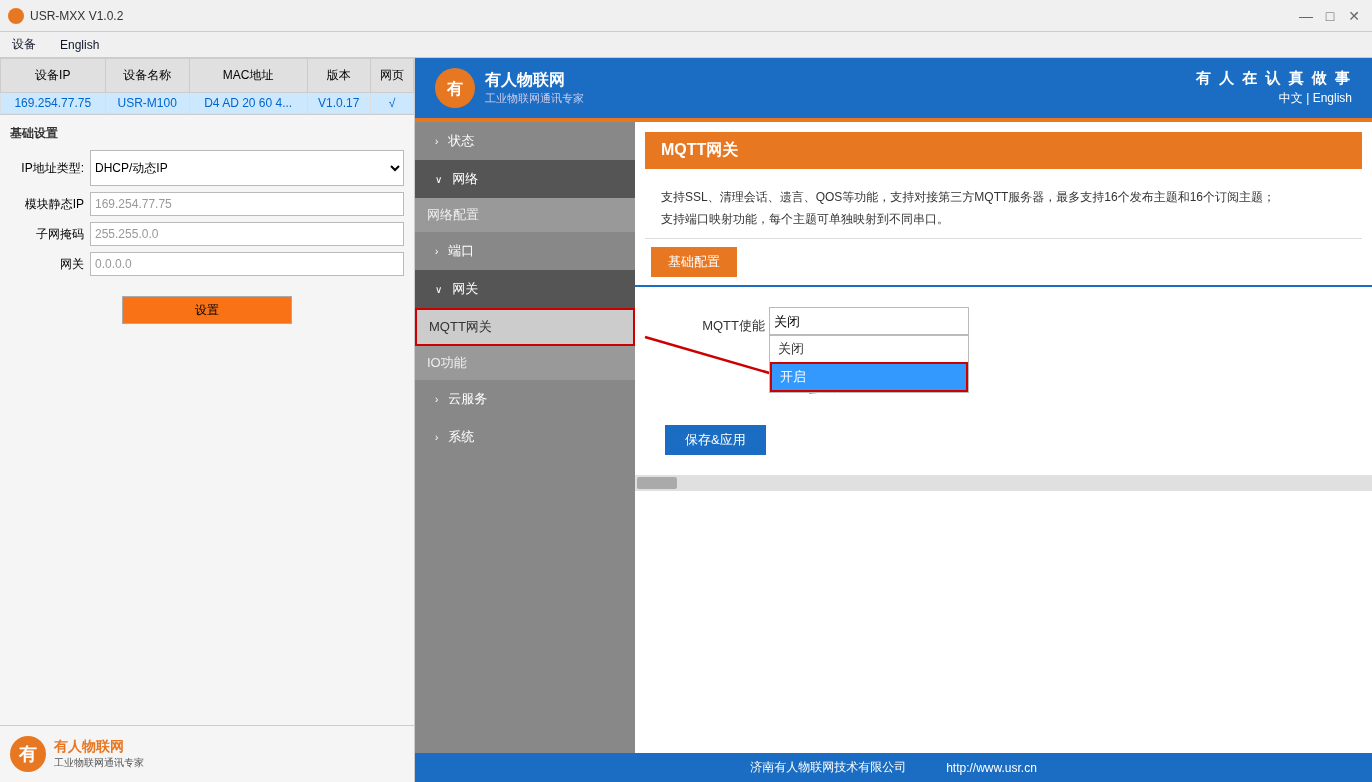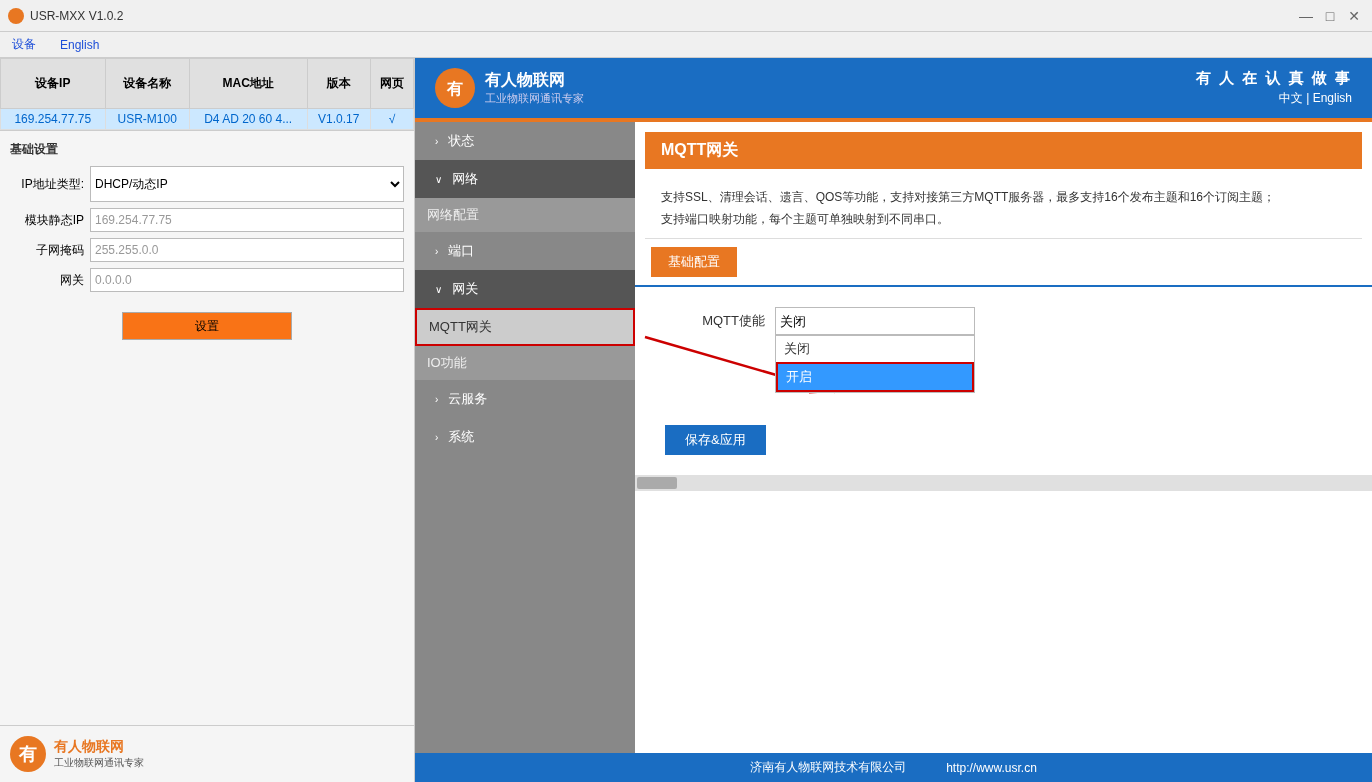--- a/index.html
+++ b/index.html
@@ -15,33 +15,33 @@
     .titlebar-icon { width: 16px; height: 16px; background: #e87722; border-radius: 50%; }
     .titlebar-title { font-size: 12px; color: #333; }
     .titlebar-controls { display: flex; gap: 4px; }
     .titlebar-btn { width: 20px; height: 20px; display: flex; align-items: center; justify-content: center; font-size: 14px; cursor: pointer; color: #666; }
 
     
     .menubar {
       display: flex; align-items: center; background: #f0f0f0;
       height: 26px; padding: 0 8px; border-bottom: 1px solid #ccc; gap: 16px;
     }
-    .menubar-item { font-size: 12px; color: #1d4ed8; cursor: pointer; padding: 2px 4px; }
+    .menubar-item { font-size: 12px; color: #0f172a; cursor: pointer; padding: 2px 4px; }
 
     
     .main-layout { display: flex; height: calc(782px - 58px); }
 
     
     .left-panel { width: 415px; min-width: 415px; background: #f5f5f5; display: flex; flex-direction: column; border-right: 1px solid #ccc; }
 
     
     .device-table { width: 100%; border-collapse: collapse; }
     .device-table th {
-      background: #e0e0e0; border: 1px solid #ccc; padding: 16px 6px;
-      font-size: 12px; font-weight: bold; text-align: center;
+      background: #e0e0e0; border: 1px solid #ccc; padding: 8px 6px;
+      font-size: 12px; font-weight: normal; text-align: center;
     }
     .device-table td {
       border: 1px solid #ddd; padding: 3px 6px;
       font-size: 12px; text-align: center; background: #fff;
     }
     .device-table tr.selected td { background: #cce8ff; color: #0066cc; }
     .device-table td.ip { color: #cc0000; }
     .device-table td.check { color: #2288ff; }
 
     
@@ -123,21 +123,21 @@
     
     .tabs-bar { display: flex; padding: 8px 16px; border-bottom: 2px solid #1a6dc2; gap: 0; }
     .tab {
       padding: 5px 16px; font-size: 13px; cursor: pointer; border: 1px solid #ddd;
       background: #f5f5f5; color: #333;
     }
     .tab.active { background: #e87722; color: white; border-color: #e87722; }
 
     
     .mqtt-form { padding: 20px 30px; }
-    .mqtt-form-row { display: flex; align-items: center; margin-bottom: 12px; gap: 10px; }
+    .mqtt-form-row { display: flex; align-items: flex-end; margin-bottom: 12px; gap: 4px; }
     .mqtt-form-label { width: 100px; text-align: right; font-size: 13px; color: #333; }
     .mqtt-select-wrap { position: relative; display: inline-block; }
     .mqtt-select {
       width: 200px; height: 28px; border: 1px solid #bbb; background: #fff;
       font-size: 13px; padding: 0 4px; appearance: none; padding-right: 20px;
     }
 
     
     .save-btn {
       background: #1a6dc2; color: white; border: none; padding: 6px 20px;

